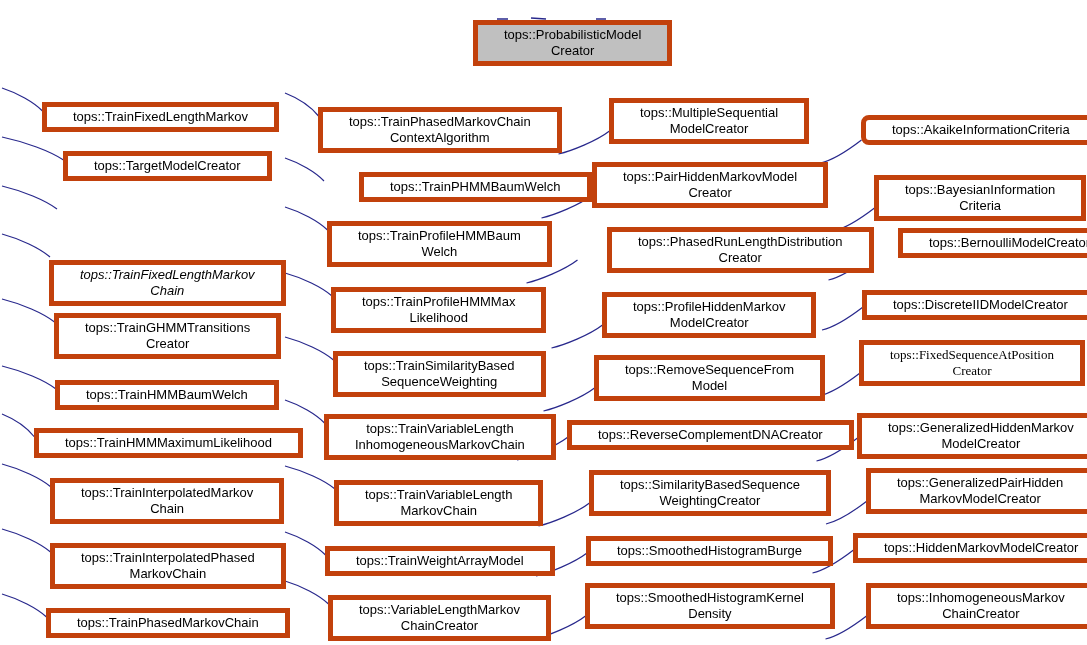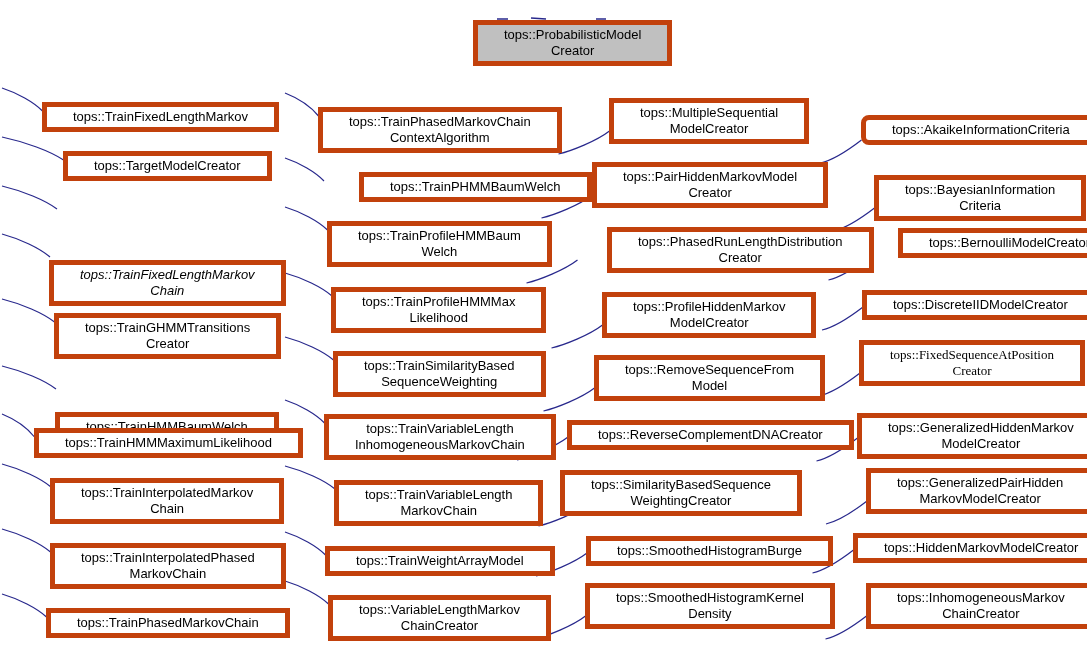--- a/index.html
+++ b/index.html
@@ -90,21 +90,21 @@
     </svg>
 
 <div class="node root" style="top: 20px; background: rgb(192, 192, 192); left: 473px;">tops::ProbabilisticModel
 Creator</div>
     <div class="node" style="top: 102px; left: 42px;">tops::TrainFixedLengthMarkov</div>
     <div class="node" style="top: 151px; left: 63px;">tops::TargetModelCreator</div>
     <div class="node" style="top: 260px; left: 49px; font-style: italic;">tops::TrainFixedLengthMarkov
 Chain</div>
     <div class="node" style="top: 313px; left: 54px;">tops::TrainGHMMTransitions
 Creator</div>
-    <div class="node" style="top: 380px; left: 55px; margin-top: 32px;">tops::TrainHMMBaumWelch</div>
+    <div class="node" style="top: 380px; left: 55px;">tops::TrainHMMBaumWelch</div>
     <div class="node" style="top: 428px; left: 34px;">tops::TrainHMMMaximumLikelihood</div>
     <div class="node" style="top: 478px; left: 50px;">tops::TrainInterpolatedMarkov
 Chain</div>
     <div class="node" style="top: 543px; left: 50px;">tops::TrainInterpolatedPhased
 MarkovChain</div>
     <div class="node" style="top: 608px; left: 46px;">tops::TrainPhasedMarkovChain</div>
     <div class="node" style="top: 107px; left: 318px;">tops::TrainPhasedMarkovChain
 ContextAlgorithm</div>
     <div class="node" style="top: 172px; left: 323px; margin-left: 36px;">tops::TrainPHMMBaumWelch</div>
     <div class="node" style="top: 221px; left: 327px;">tops::TrainProfileHMMBaum
@@ -124,21 +124,21 @@
 ModelCreator</div>
     <div class="node" style="top: 162px; left: 592px;">tops::PairHiddenMarkovModel
 Creator</div>
     <div class="node" style="top: 227px; left: 607px;">tops::PhasedRunLengthDistribution
 Creator</div>
     <div class="node" style="top: 292px; left: 602px;">tops::ProfileHiddenMarkov
 ModelCreator</div>
     <div class="node" style="top: 355px; left: 594px;">tops::RemoveSequenceFrom
 Model</div>
     <div class="node" style="top: 420px; left: 567px;">tops::ReverseComplementDNACreator</div>
-    <div class="node" style="top: 470px; left: 560px;">tops::SimilarityBasedSequence
+    <div class="node" style="top: 470px; left: 589px;">tops::SimilarityBasedSequence
 WeightingCreator</div>
     <div class="node" style="top: 536px; left: 586px;">tops::SmoothedHistogramBurge</div>
     <div class="node" style="top: 583px; left: 585px;">tops::SmoothedHistogramKernel
 Density</div>
     <div class="node" style="top: 115px; left: 861px; border-radius: 8px;">tops::AkaikeInformationCriteria</div>
     <div class="node" style="top: 175px; left: 874px; text-align: center;">tops::BayesianInformation
 Criteria</div>
     <div class="node" style="top: 228px; left: 869px; margin-left: 29px;">tops::BernoulliModelCreator</div>
     <div class="node" style="top: 290px; left: 862px;">tops::DiscreteIIDModelCreator</div>
     <div class="node" style="top: 340px; left: 859px; font-family: Liberation Serif, serif;">tops::FixedSequenceAtPosition

